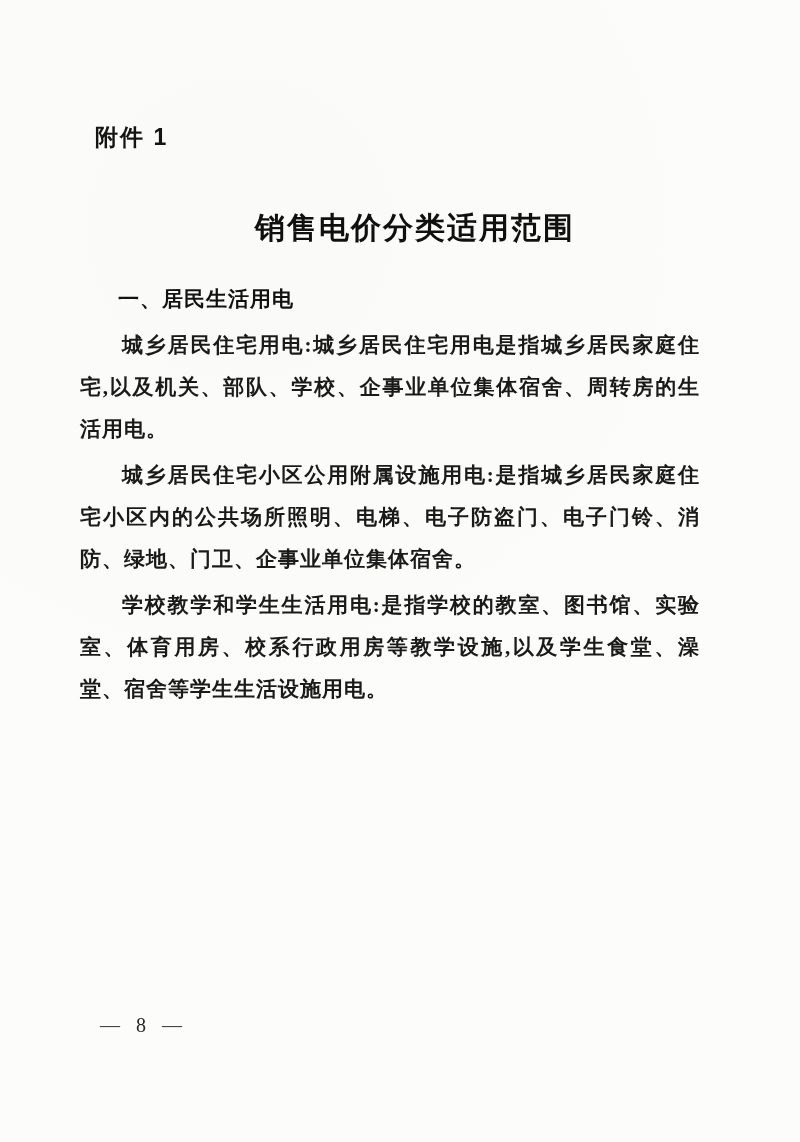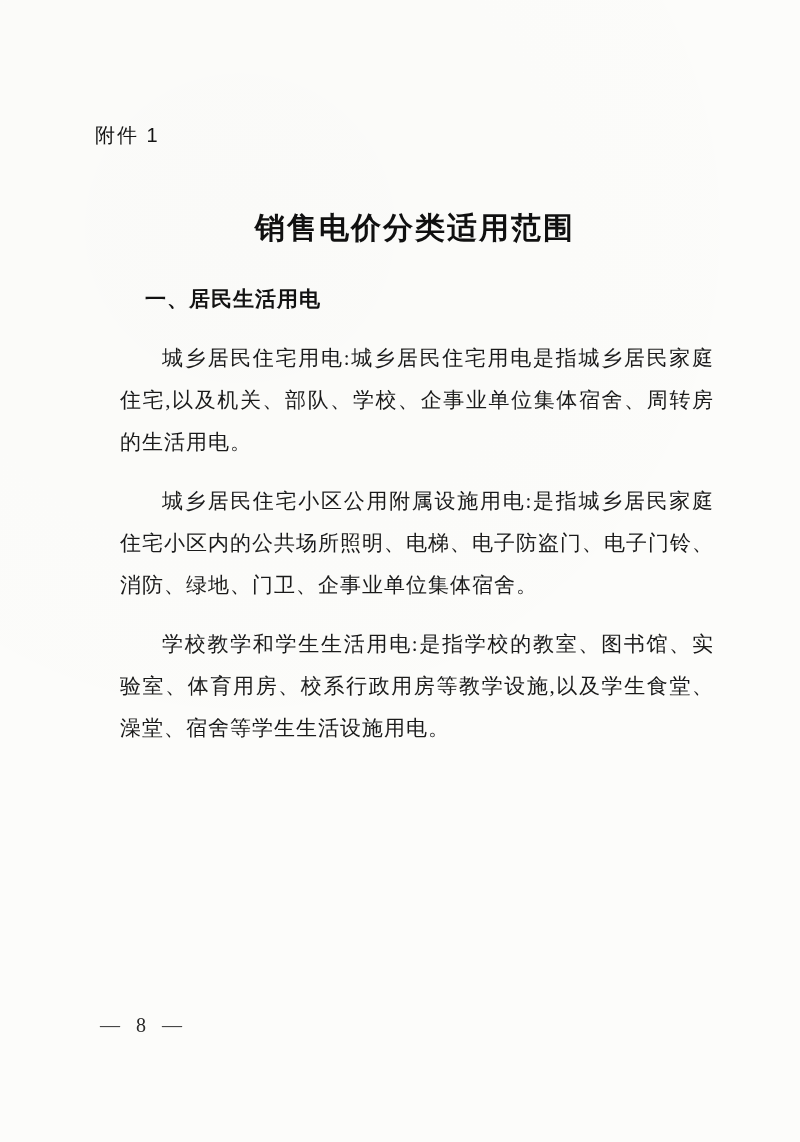--- a/index.html
+++ b/index.html
@@ -20,42 +20,42 @@
       #fcfcfa;
     color: #161616;
     overflow: hidden;
   }
 
   .attachment-label {
     position: absolute;
     left: 95px;
     top: 122px;
     font-family: "Liberation Sans", "DejaVu Sans", sans-serif;
-    font-weight: normal;
-    font-size: 20px;
+    font-weight: bold;
+    font-size: 23px;
     letter-spacing: 2px;
     color: #141414;
   }
 
   .doc-title {
     position: absolute;
     left: 15px;
     top: 208px;
     width: 100%;
     text-align: center;
     font-family: "Liberation Sans", "DejaVu Sans", sans-serif;
     font-weight: bold;
     font-size: 30px;
     letter-spacing: 2px;
     color: #101010;
   }
 
   .body-text {
     position: absolute;
-    left: 103px;
+    left: 76px;
     top: 278px;
     width: 628px;
     font-size: 21px;
     line-height: 42px;
     text-align: justify;
     text-justify: inter-ideograph;
     letter-spacing: 1px;
     color: #1a1a1a;
   }
 
@@ -63,21 +63,22 @@
     font-family: "Liberation Sans", "DejaVu Sans", sans-serif;
     font-weight: bold;
     font-size: 21px;
     text-indent: 2em;
     letter-spacing: 1px;
     color: #121212;
   }
 
   .body-text p {
     text-indent: 2em;
-    margin: 17px;
+    margin: 4px;
+    font-weight: bold;
   }
 
   .page-footer {
     position: absolute;
     left: 100px;
     top: 1014px;
     display: inline-flex;
     align-items: center;
     gap: 16px;
     font-size: 20px;

